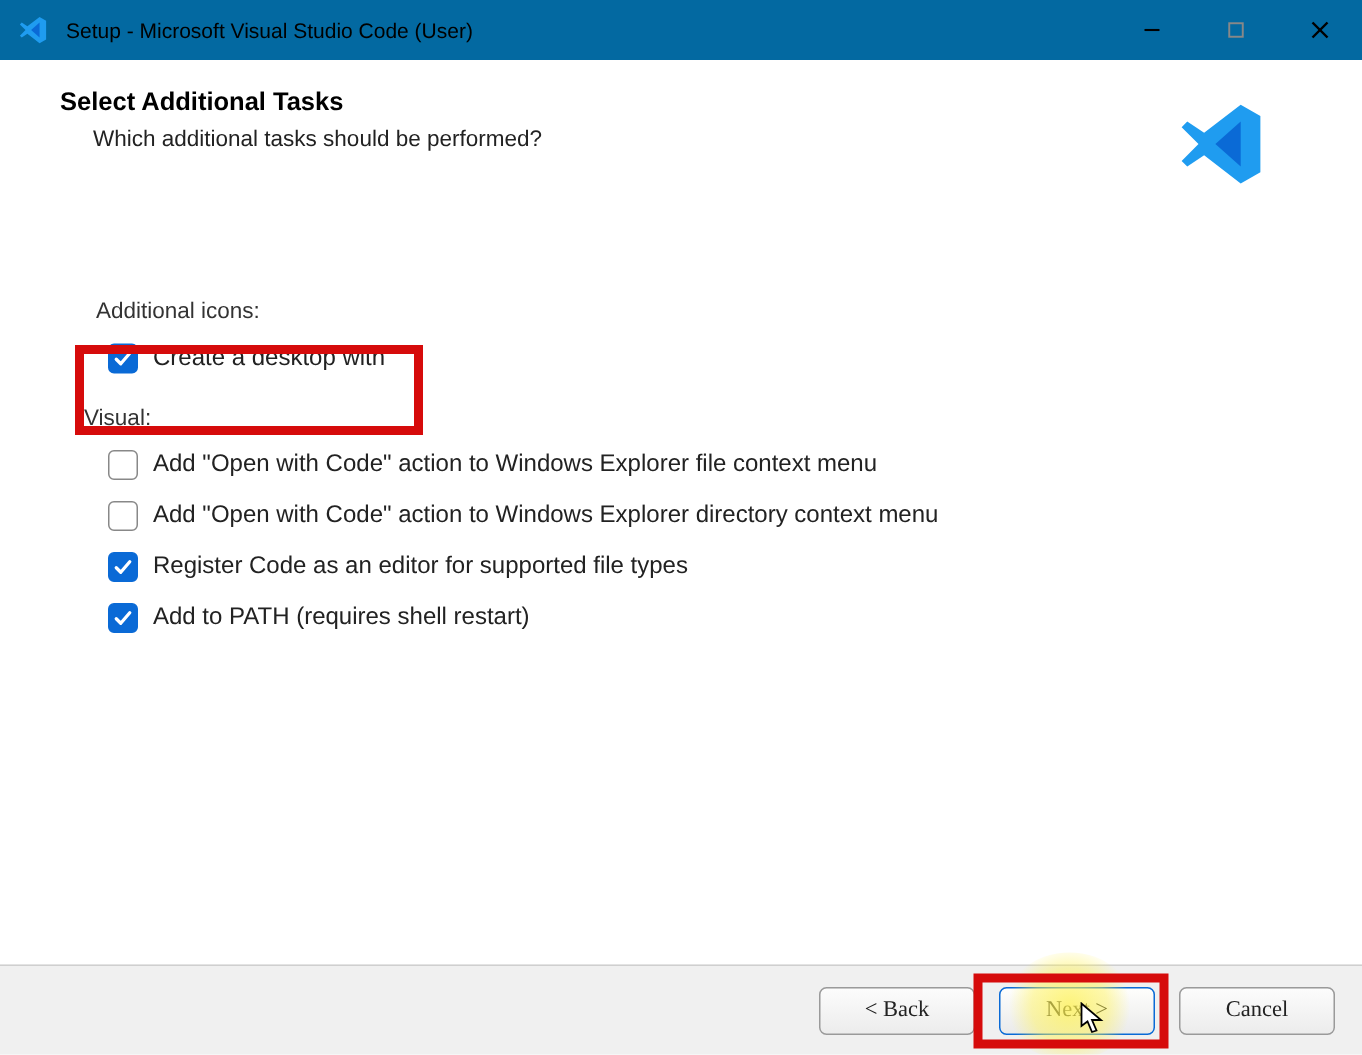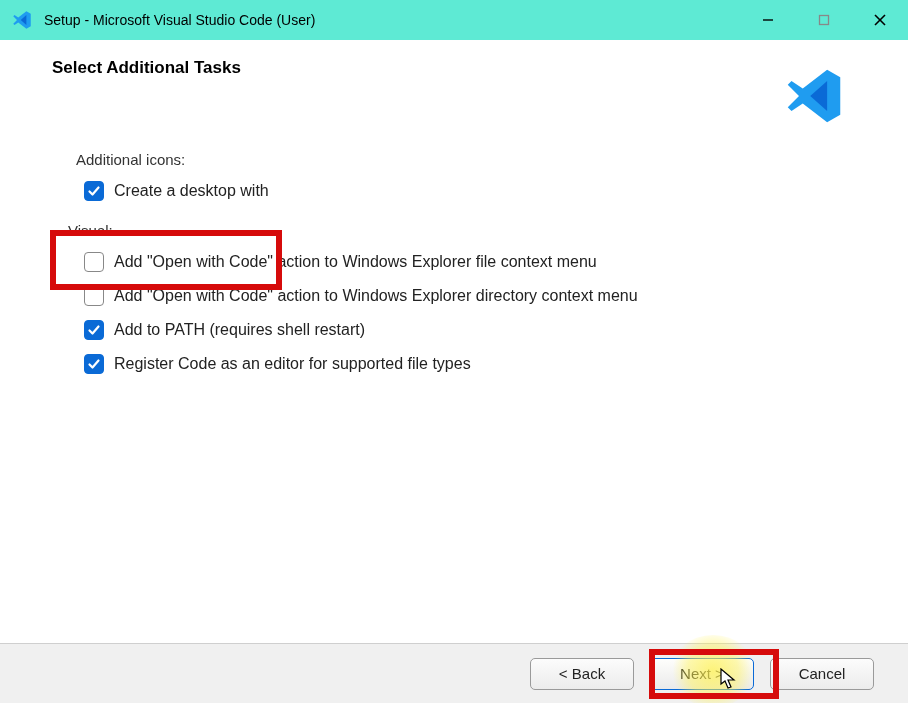--- a/index.html
+++ b/index.html
@@ -16,21 +16,21 @@
       background: #ffffff;
       display: flex;
       flex-direction: column;
       position: relative;
     }
     .titlebar {
       height: 40px;
       display: flex;
       align-items: center;
       padding-left: 10px;
-      background: #5eead4;
+      background: #0369a1;
     }
     .titlebar-icon {
       width: 24px;
       height: 24px;
       margin-right: 10px;
       display: flex;
       align-items: center;
       justify-content: center;
     }
     .titlebar-title {
@@ -46,21 +46,21 @@
       width: 56px;
       height: 100%;
       display: flex;
       align-items: center;
       justify-content: center;
       color: #000;
       font-size: 14px;
     }
     .content {
       flex: 1;
-      padding: 18px 36px 0 52px;
+      padding: 18px 36px 0 40px;
       position: relative;
     }
     .content-header {
       position: relative;
     }
     .content-header h2 {
       font-size: 17px;
       font-weight: 700;
       color: #000;
     }
@@ -69,21 +69,21 @@
       margin-left: 22px;
       font-size: 15px;
       color: #222;
     }
     .vscode-logo {
       position: absolute;
       right: 28px;
       top: 8px;
     }
     .tasks {
-      margin-top: 73px;
+      margin-top: 98px;
       margin-left: 24px;
       font-size: 16px;
       color: #222;
     }
     .group-label {
       font-size: 15px;
       color: #333;
       margin-top: 10px;
       margin-bottom: 6px;
     }
@@ -143,26 +143,27 @@
       border-radius: 50%;
       pointer-events: none;
     }
     .footer {
       border-top: 1px solid #cfcfcf;
       background: #f0f0f0;
       height: 60px;
       display: flex;
       align-items: center;
       justify-content: flex-end;
-      padding-right: 34px;
+      padding-right: 18px;
       gap: 16px;
       position: absolute;
       bottom: 0;
       left: 0;
       right: 0;
+      font-family: Liberation Serif, serif;
     }
     .btn {
       min-width: 104px;
       height: 32px;
       border: 1px solid #9a9a9a;
       border-radius: 5px;
       background: linear-gradient(#fcfcfc, #ececec);
       font-size: 15px;
       color: #222;
       display: flex;
@@ -211,20 +212,21 @@
             <line x1="2" y1="2" x2="12" y2="12" stroke="#000" stroke-width="1.6"></line>
             <line x1="12" y1="2" x2="2" y2="12" stroke="#000" stroke-width="1.6"></line>
           </svg>
       </div>
     </div>
   </div>
 
   <div class="content">
     <div class="content-header">
       <h2>Select Additional Tasks</h2>
+      <p>Which additional tasks should be performed?</p>
       <div class="vscode-logo">
         <svg width="60" height="60" viewBox="0 0 32 32">
           <path d="M23 2 L30 6 L30 26 L23 30 L10 20 L4 24 L2 22 L8 16 L2 10 L4 8 L10 12 Z" fill="#1f9cf0"></path>
           <path d="M23 8 L23 24 L14 16 Z" fill="#0a6ad6"></path>
         </svg>
       </div>
     </div>
 
     <div class="tasks">
       <div class="group-label">Additional icons:</div>
@@ -253,30 +255,30 @@
         </div>
         <span class="option-label">Add "Open with Code" action to Windows Explorer directory context menu</span>
       </div>
 
       <div class="option-row">
         <div class="checkbox checked">
           <svg width="14" height="14" viewBox="0 0 14 14">
               <polyline points="2.5,7.5 5.5,10.5 11.5,3.5" fill="none" stroke="#fff" stroke-width="2.2" stroke-linecap="round" stroke-linejoin="round"></polyline>
             </svg>
         </div>
-        <span class="option-label">Add to PATH (requires shell restart)</span>
+        <span class="option-label">Register Code as an editor for supported file types</span>
       </div>
 
       <div class="option-row">
         <div class="checkbox checked">
           <svg width="14" height="14" viewBox="0 0 14 14">
               <polyline points="2.5,7.5 5.5,10.5 11.5,3.5" fill="none" stroke="#fff" stroke-width="2.2" stroke-linecap="round" stroke-linejoin="round"></polyline>
             </svg>
         </div>
-        <span class="option-label">Register Code as an editor for supported file types</span>
+        <span class="option-label">Add to PATH (requires shell restart)</span>
       </div>
     </div>
   </div>
 
   <div class="footer">
     <div class="btn">&lt; Back</div>
     <div class="btn primary">Next &gt;</div>
     <div class="btn">Cancel</div>
   </div>
 

